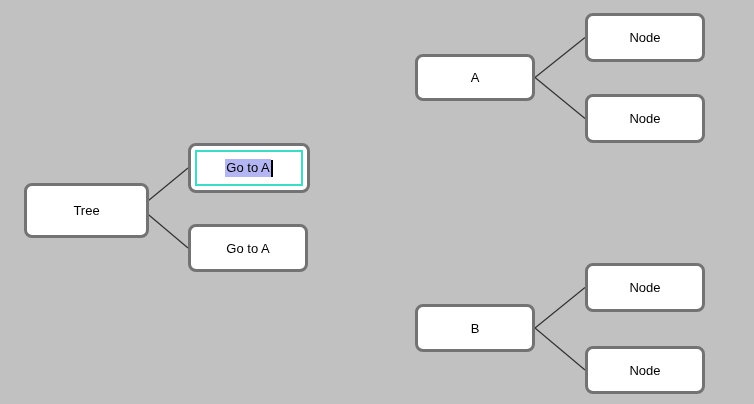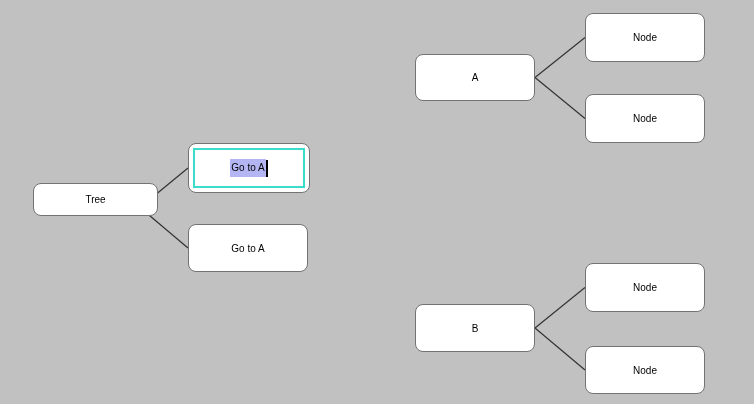--- a/index.html
+++ b/index.html
@@ -19,27 +19,27 @@
   .links {
     position: absolute; left: 0; top: 0;
     width: 754px; height: 404px;
     pointer-events: none;
   }
   .links line { stroke: #333333; stroke-width: 1.2; }
   .node {
     position: absolute;
     display: flex; align-items: center; justify-content: center;
     background: #ffffff;
-    border: 1px solid #737373;
+    border: 3px solid #737373;
     border-radius: 8px;
-    font-size: 10px;
+    font-size: 13px;
     color: #000000;
     cursor: default;
   }
-  .n-tree  { left: 33px;  top: 183px; width: 125px; height: 33px; justify-content: center; }
+  .n-tree  { left: 24px;  top: 183px; width: 125px; height: 55px; justify-content: center; }
   .n-edit  { left: 188px; top: 143px; width: 122px; height: 50px; padding: 4px; }
   .n-goto  { left: 188px; top: 224px; width: 120px; height: 48px; }
   .n-a     { left: 415px; top: 54px;  width: 120px; height: 47px; }
   .n-a1    { left: 585px; top: 13px;  width: 120px; height: 49px; }
   .n-a2    { left: 585px; top: 94px;  width: 120px; height: 49px; }
   .n-b     { left: 415px; top: 304px; width: 120px; height: 48px; }
   .n-b1    { left: 585px; top: 263px; width: 120px; height: 49px; }
   .n-b2    { left: 585px; top: 346px; width: 120px; height: 48px; }
   .edit-frame {
     width: 100%; height: 100%;

